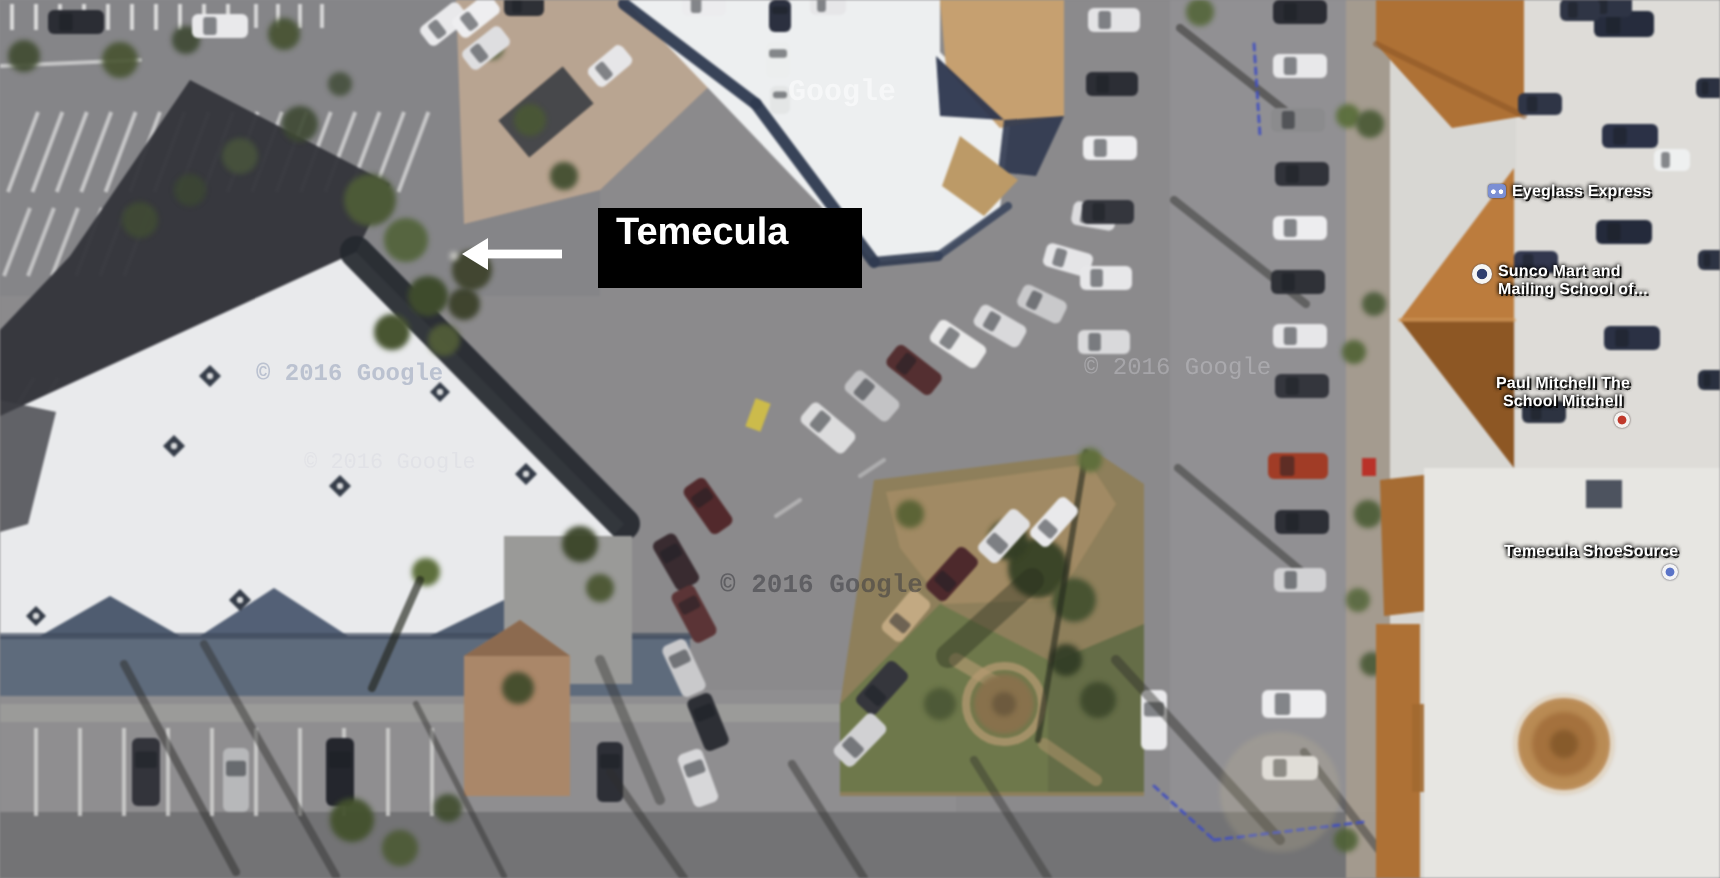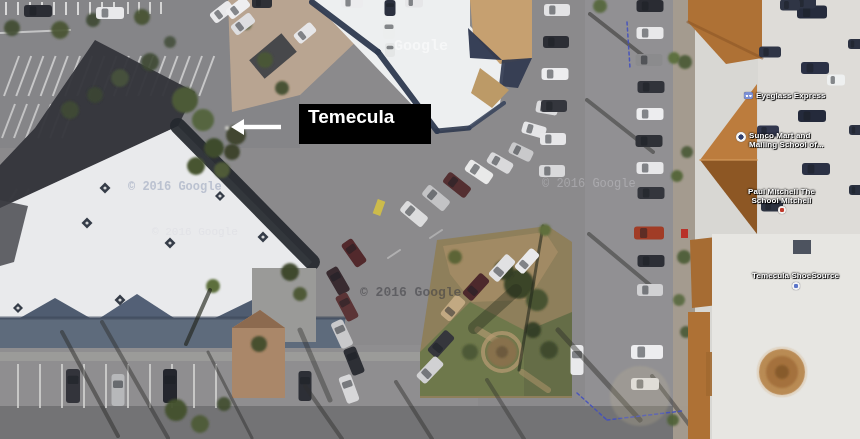--- a/index.html
+++ b/index.html
@@ -1,21 +1,21 @@
 <!DOCTYPE html>
 <html><head>
 <meta charset="utf-8">
 <style>
   html,body{margin:0;padding:0;background:#222;}
   #stage{position:relative;width:860px;height:439px;overflow:hidden;background:#8b8a8c;
          font-family:"Liberation Sans",sans-serif;}
   #scene-svg{position:absolute;left:0;top:0;filter:blur(.4px) saturate(.92);}
   #overlays{position:absolute;inset:0;z-index:5;border-radius:29px;}
   .poi-label{position:absolute;display:flex;gap:3px;align-items:flex-start;z-index:6;cursor:pointer;}
-  .poi-label.col{flex-direction:column;align-items:center;gap:1px;}
+  .poi-label.col{flex-direction:column;align-items:flex-end;gap:1px;}
   .poi-text{font:bold 8px/8.5px "Liberation Sans",sans-serif;color:#fff;letter-spacing:.1px;
             text-shadow:0 0 2px #000,0 0 2px #000,1px 1px 0 rgba(0,0,0,.85);white-space:nowrap;}
   .col .poi-text{text-align:center;}
   .poi-icon{display:inline-block;flex:0 0 auto;}
   .eyeglasses-icon{width:9px;height:7px;border-radius:2px;background:#7b8fd4;box-shadow:0 0 1px #223;margin-top:0px;
      background-image:radial-gradient(circle at 30% 55%,#fff 1px,transparent 1.3px),
                       radial-gradient(circle at 72% 55%,#fff 1px,transparent 1.3px);}
   .poi-circle-icon{width:10px;height:10px;border-radius:50%;background:#f6f6f4;box-shadow:0 0 1px #445;
      background-image:radial-gradient(circle at 50% 50%,#31406e 2.4px,transparent 2.8px);}
   .poi-red-icon{width:8px;height:8px;border-radius:50%;background:#f4f2f0;box-shadow:0 0 1px #433;

